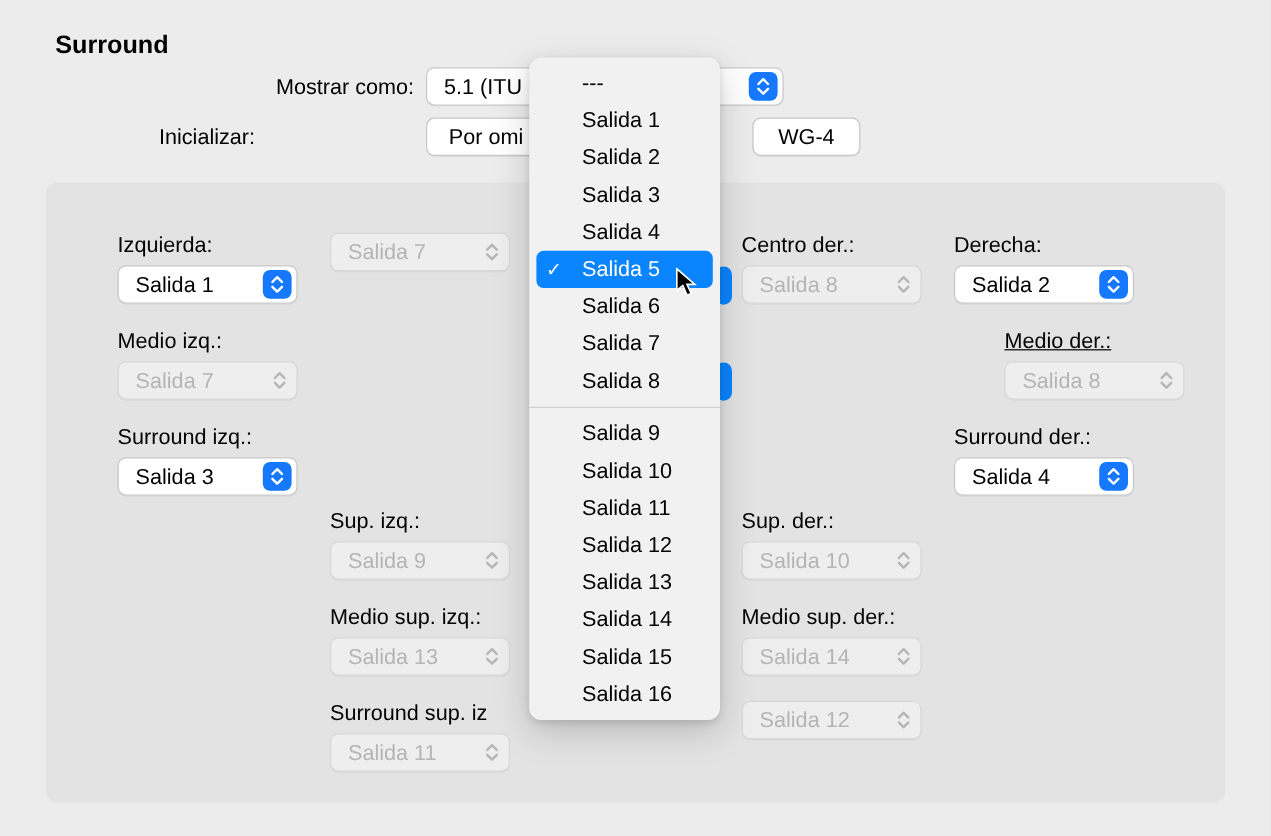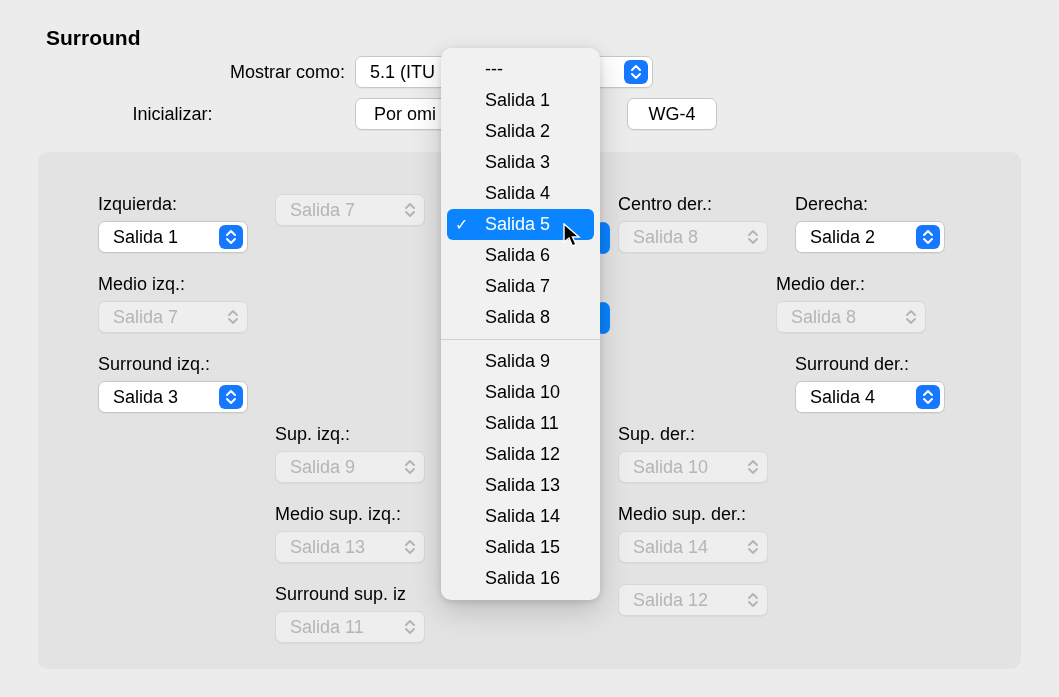--- a/index.html
+++ b/index.html
@@ -244,21 +244,21 @@
     <div class="popup disabled" style="width:150px;">
       <span class="value">Salida 7</span>
       <span class="chevrons">
         <svg width="12" height="16" viewBox="0 0 12 16">
             <path d="M2 6 L6 2 L10 6 M2 10 L6 14 L10 10" stroke="#b5b5b5" stroke-width="2" fill="none" stroke-linecap="round" stroke-linejoin="round"></path>
           </svg>
       </span>
     </div>
   </div>
 
-  <div class="field" style="left:738px; top:122px;">
+  <div class="field" style="left:799px; top:122px;text-decoration:underline;">
     <div class="field-label">Medio der.:</div>
     <div class="popup disabled" style="width:150px;">
       <span class="value">Salida 8</span>
       <span class="chevrons">
         <svg width="12" height="16" viewBox="0 0 12 16">
             <path d="M2 6 L6 2 L10 6 M2 10 L6 14 L10 10" stroke="#b5b5b5" stroke-width="2" fill="none" stroke-linecap="round" stroke-linejoin="round"></path>
           </svg>
       </span>
     </div>
   </div>

